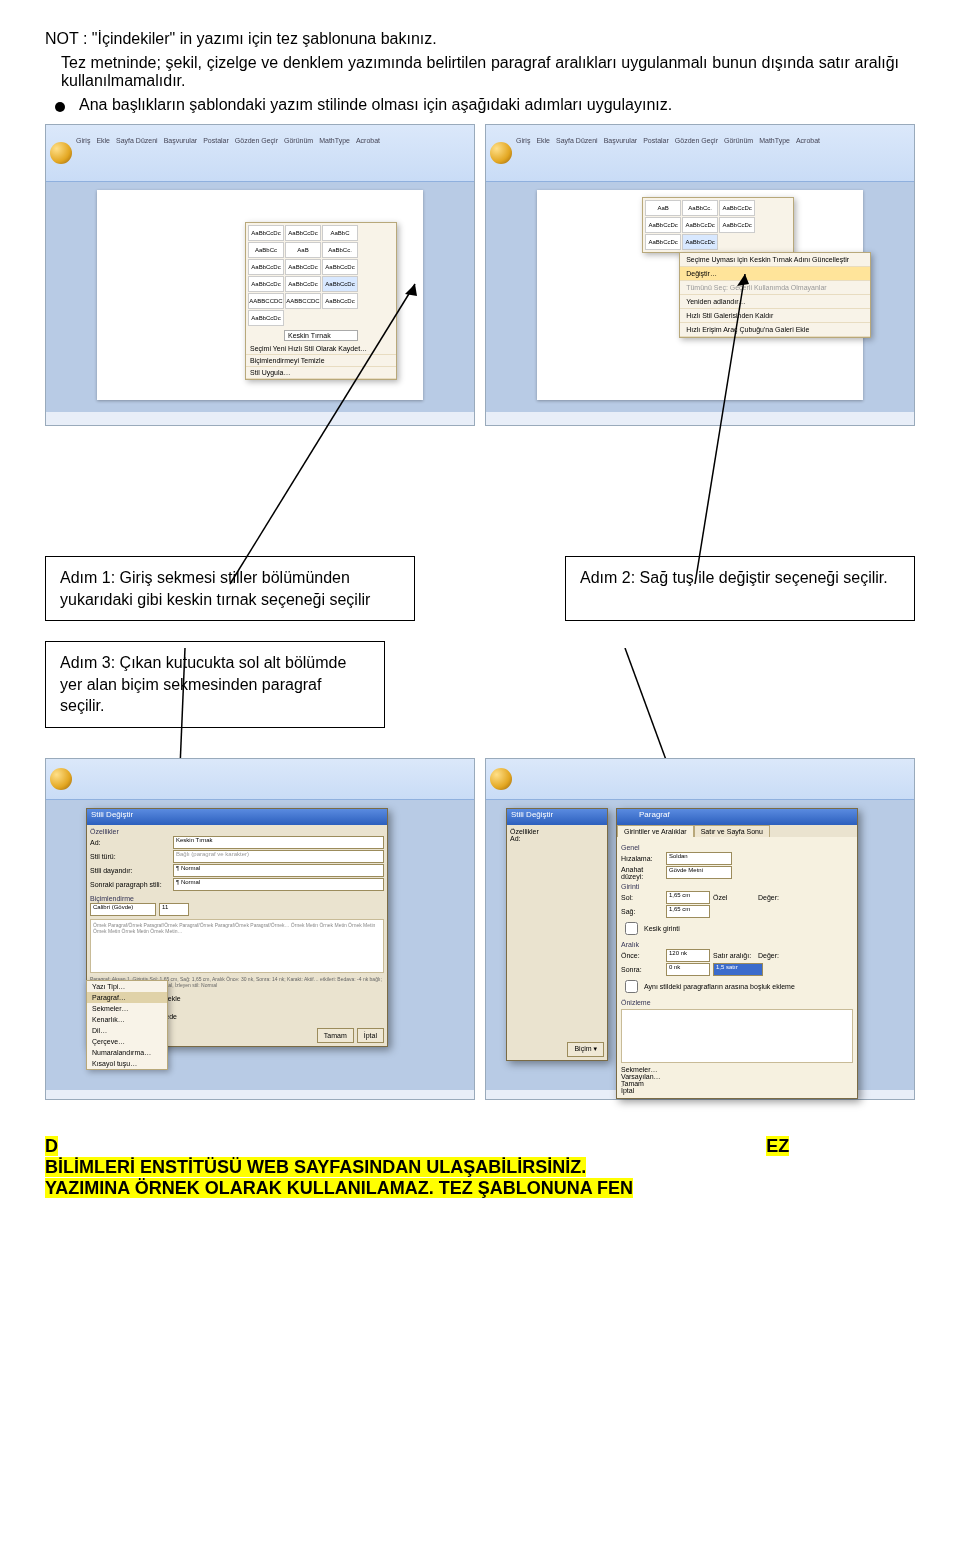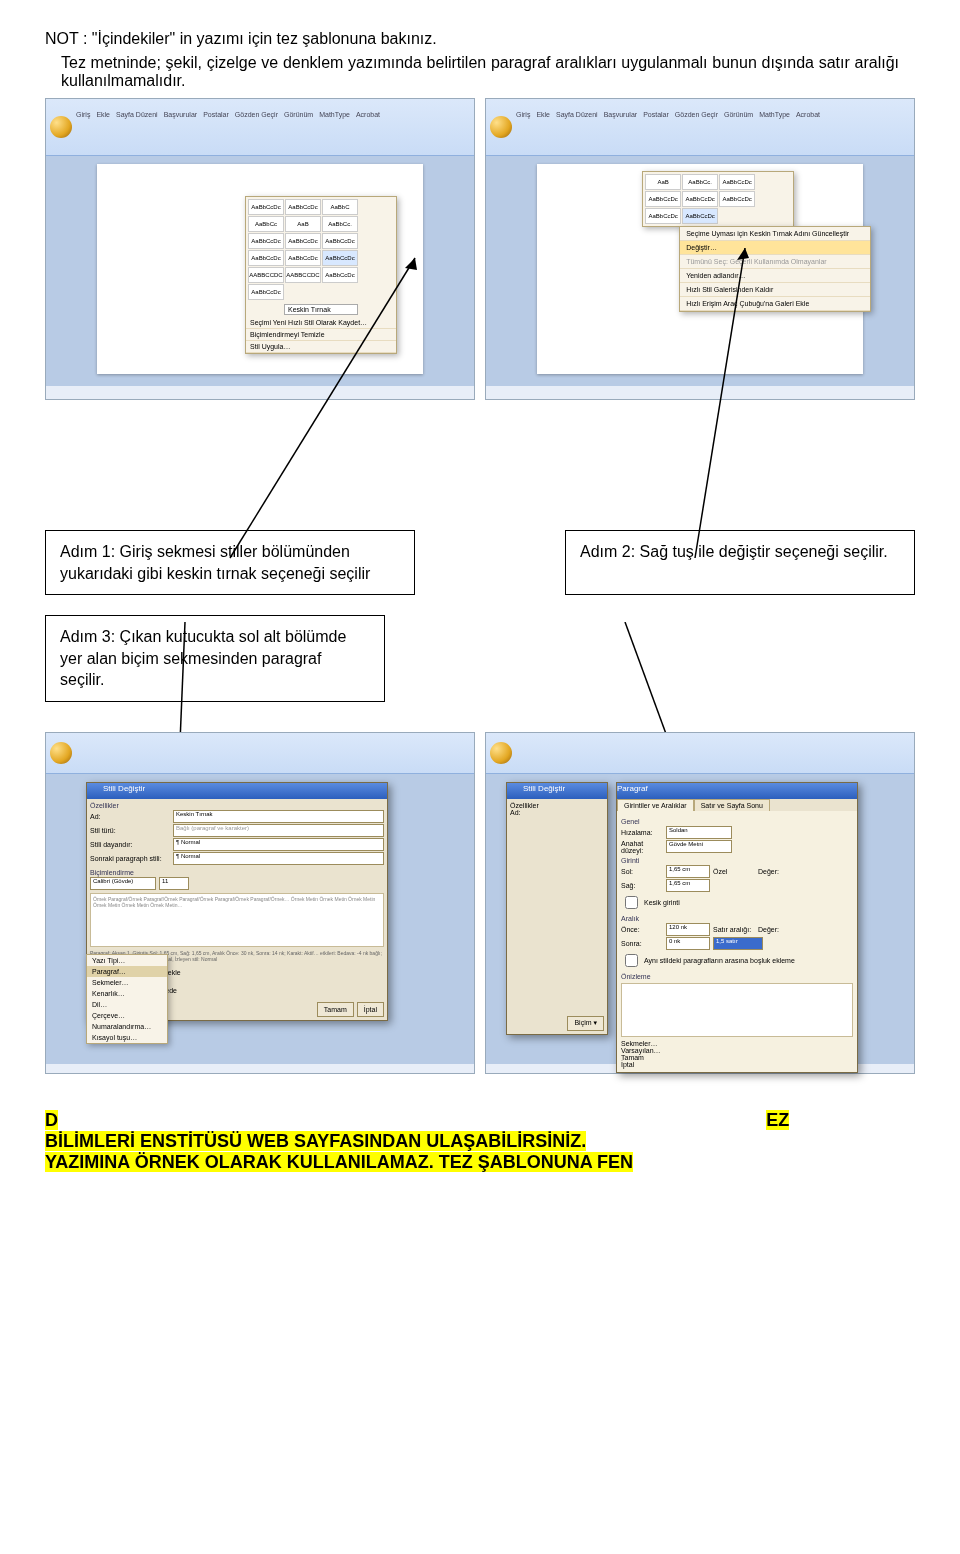--- a/index.html
+++ b/index.html
@@ -28,33 +28,33 @@
 .ctxmenu .mi.a{background:#ffe49a}
 .arrow-svg{position:absolute}
 .boxrow{display:flex;gap:60px;margin:20px 0}
 .callout{border:1px solid #000;padding:10px 14px;font-size:16px;line-height:1.35;background:#fff}
 .c1{width:340px}
 .c2{width:320px;margin-left:auto}
 .c3{width:310px}
 .c4{width:400px;margin-left:auto}
 .shots2{display:flex;gap:10px;margin:30px 0 0;position:relative}
 .dlg{position:absolute;background:#eae3cf;border:1px solid #7a6b45;box-shadow:3px 3px 8px rgba(0,0,0,.4);font-size:7px}
-.dlg .tbar{height:14px;background:linear-gradient(#5a8be0,#2c5fbd);color:#fff;font-size:8px;padding:1px 16px}
+.dlg .tbar{height:14px;background:linear-gradient(#5a8be0,#2c5fbd);color:#fff;font-size:8px;padding:1px 4px}
 .dlg .body{padding:3px}
 .dlg label{display:flex;align-items:center;gap:3px;margin:1px 0}
 .dlg .inp{height:11px;border:1px solid #9c8c5c;background:#fff;flex:1;font-size:6px;padding:0 2px}
 .dlg .sel{height:11px;border:1px solid #9c8c5c;background:#fff;width:60px;font-size:6px;padding:0 2px}
 .dlg .prev{height:48px;background:#fff;border:1px solid #c8bb97;margin:3px 0;font-size:5px;color:#888;padding:2px}
 .dlg .btns{display:flex;justify-content:flex-end;gap:3px;margin-top:3px}
 .dlg .btn{height:13px;border:1px solid #9c8c5c;background:#efe8d5;padding:0 6px;display:flex;align-items:center}
 .fmtmenu{position:absolute;background:#f8f3e8;border:1px solid #b8a87a;font-size:7px;box-shadow:2px 2px 6px rgba(0,0,0,.3);width:80px}
 .fmtmenu .mi{padding:2px 5px}
 .fmtmenu .mi.hl{background:#e0d2a8}
 .pdlg{position:absolute;background:#eae3cf;border:1px solid #7a6b45;box-shadow:3px 3px 8px rgba(0,0,0,.4);font-size:7px}
-.pdlg .tbar{height:14px;background:linear-gradient(#5a8be0,#2c5fbd);color:#fff;font-size:8px;padding:1px 0}
+.pdlg .tbar{height:14px;background:linear-gradient(#5a8be0,#2c5fbd);color:#fff;font-size:8px;padding:1px 22px}
 .pdlg .tabs2{display:flex;font-size:7px}
 .pdlg .tabs2 div{padding:2px 6px;border:1px solid #b8a87a;border-bottom:none;background:#eee6d0}
 .pdlg .tabs2 div:first-child{background:#f6f1e0}
 .pdlg .body{padding:4px;background:#f6f1e0}
 .pdlg .sec{font-size:7px;color:#335;margin:3px 0 1px}
 .pdlg .r{display:flex;align-items:center;gap:3px;margin:1px 0}
 .pdlg .lab{width:42px}
 .pdlg .num{width:38px;height:11px;border:1px solid #9c8c5c;background:#fff;font-size:6px;padding:0 2px}
 .pdlg .num.hl{background:#3a6bcc;color:#fff}
 .pdlg .prev2{height:52px;background:#fff;border:1px solid #c8bb97;margin:3px 0}
@@ -66,20 +66,24 @@
 </style>
 </head>
 <body>
 
 <div class="page">
 
 <p class="p1">
   <span class="not-label">NOT :</span><span> "İçindekiler" in yazımı için tez şablonuna bakınız.</span>
 </p>
 <p class="p2">Tez metninde; şekil, çizelge ve denklem yazımında belirtilen paragraf aralıkları uygulanmalı bunun dışında satır aralığı kullanılmamalıdır.</p>
+<div class="bullet">
+  <span class="dot"></span>
+  <span class="txt">Ana başlıkların şablondaki yazım stilinde olması için aşağıdaki adımları uygulayınız.</span>
+</div>
 
 <div class="shots" style="position:relative">
 
   <div class="shot" style="height:300px">
     <div class="shot-title">Yeni Microsoft Office Word Belgesi - Microsoft Word</div>
     <div class="ribbon">
       <div class="orb"></div>
       <div class="tabs">
         <span>Giriş</span>
         <span>Ekle</span>

